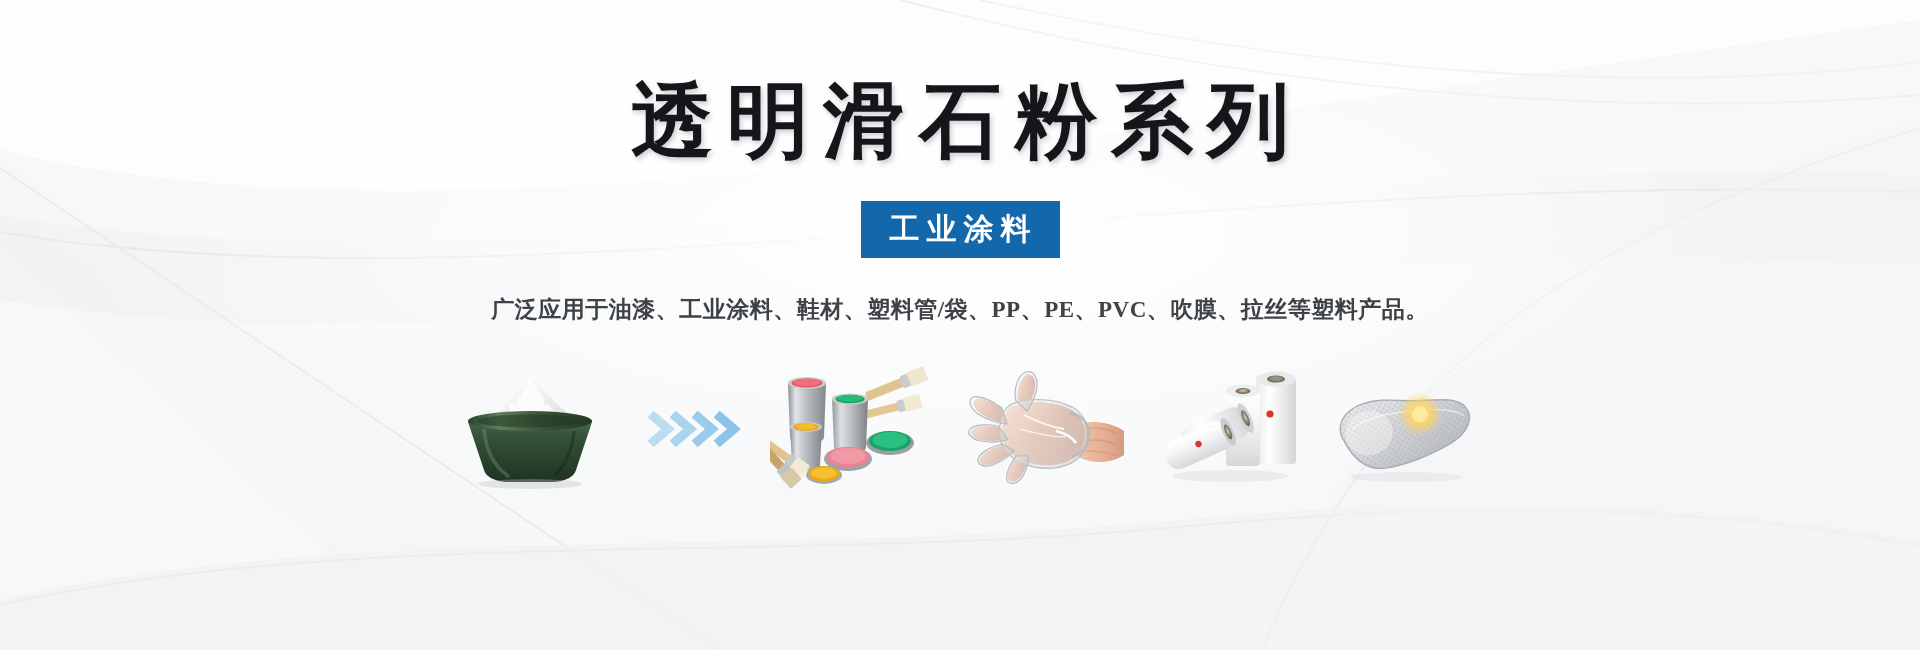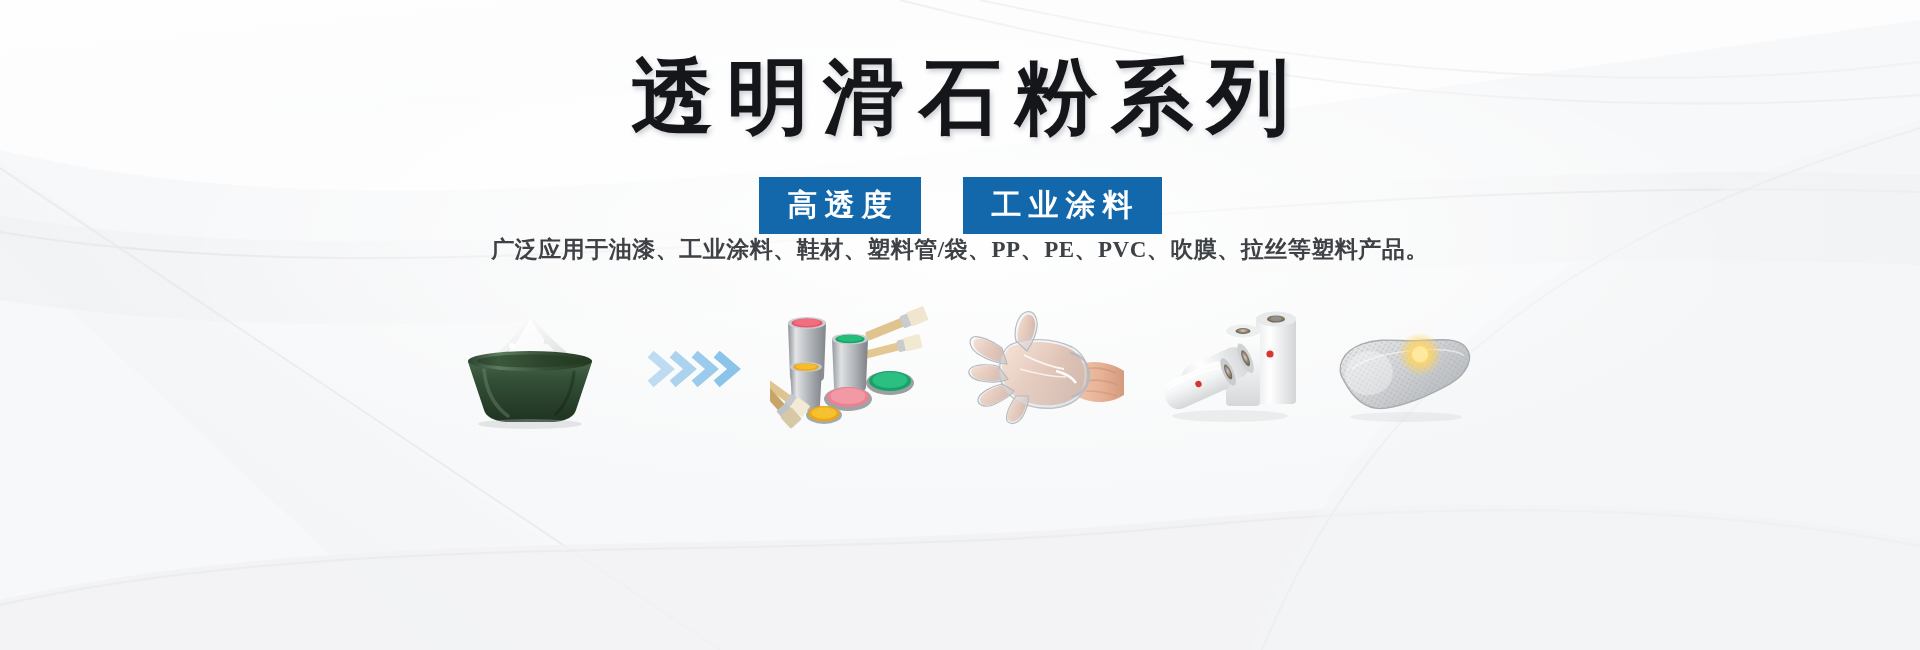--- a/index.html
+++ b/index.html
@@ -31,21 +31,21 @@
   }
   .bg-layer svg { display: block; width: 1920px; height: 650px; }
 
   
   .content {
     position: absolute;
     inset: 0;
     display: flex;
     flex-direction: column;
     align-items: center;
-    padding-top: 54px;
+    padding-top: 78px;
   }
 
   .title {
     font-family: "Liberation Serif", "DejaVu Serif", serif;
     font-size: 82px;
     font-weight: 700;
     letter-spacing: 14px;
     color: #14161a;
     line-height: 1.08;
     text-indent: 14px;
@@ -68,20 +68,21 @@
     font-size: 30px;
     font-weight: 700;
     letter-spacing: 7px;
     text-indent: 7px;
     padding: 9px 22px 11px 22px;
     line-height: 1.25;
     white-space: nowrap;
   }
 
   .desc {
+    margin-top: 36px;
     font-family: "Liberation Serif", "DejaVu Serif", serif;
     font-size: 23px;
     font-weight: 600;
     color: #3e4145;
     letter-spacing: 0.5px;
     white-space: nowrap;
     text-align: right;
   }
 
   
@@ -149,21 +150,20 @@
 
       <ellipse cx="960" cy="260" rx="760" ry="250" fill="url(#glowc)" opacity="0.95"></ellipse>
     </svg>
   </div>
 
   <div class="content">
 
     <h1 class="title">透明滑石粉系列</h1>
 
     <div class="badges">
-      <span class="badge">高透度</span>
       <span class="badge">工业涂料</span>
     </div>
 
     <p class="desc">广泛应用于油漆、工业涂料、鞋材、塑料管/袋、PP、PE、PVC、吹膜、拉丝等塑料产品。</p>
 
     <div class="products">
 
       <div class="prod">
         <svg width="180" height="125" viewBox="0 0 180 125" xmlns="http://www.w3.org/2000/svg">
           <defs>

